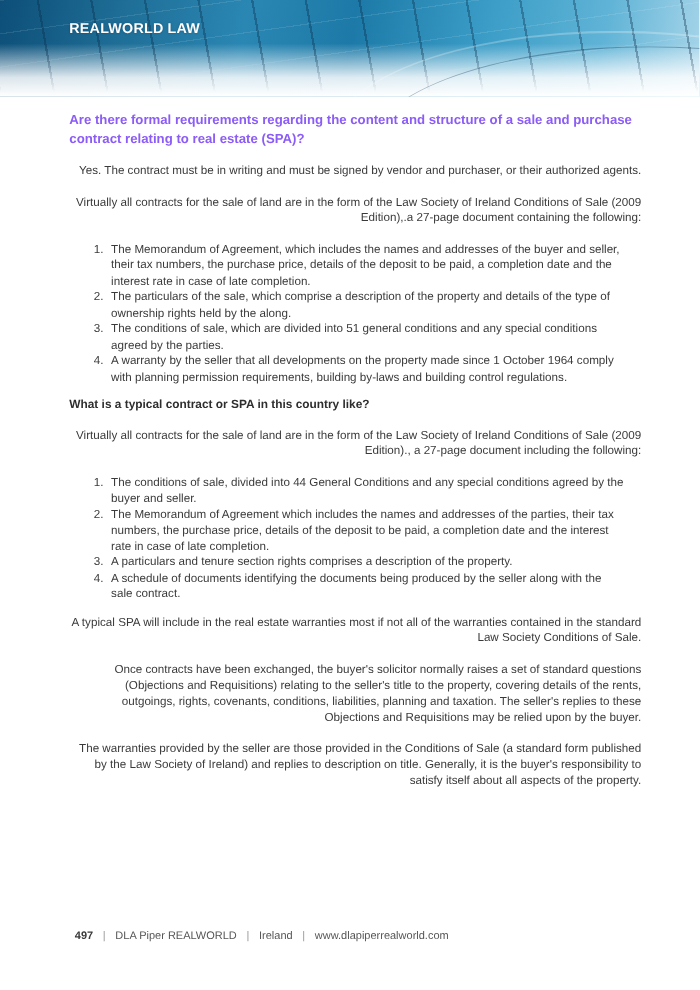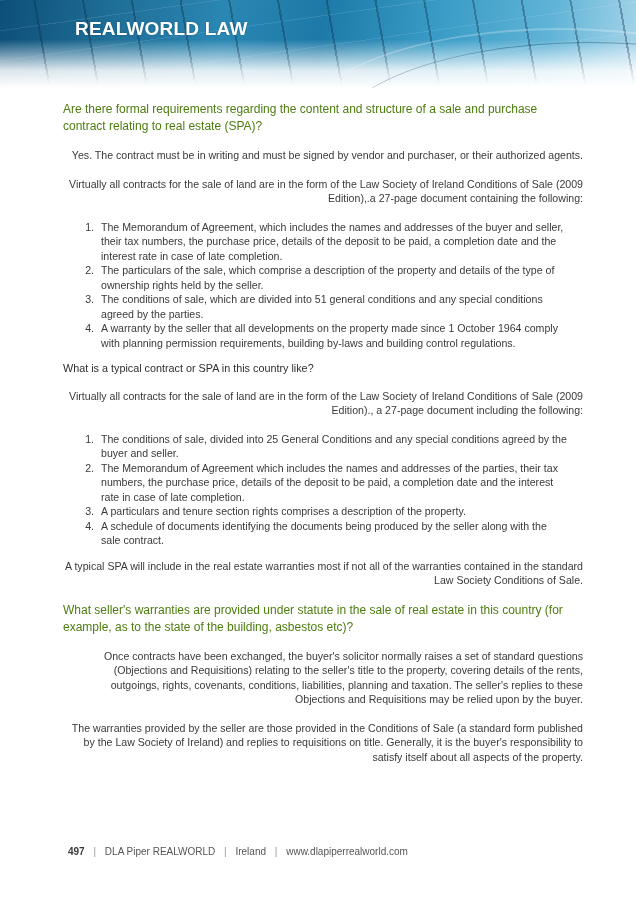--- a/index.html
+++ b/index.html
@@ -15,25 +15,25 @@
         repeating-linear-gradient(80deg, rgba(10,40,70,0.35) 0 2px, transparent 2px 48px),
         repeating-linear-gradient(172deg, rgba(255,255,255,0.10) 0 1px, transparent 1px 30px);
       -webkit-mask-image: linear-gradient(180deg, #000 0%, #000 55%, transparent 95%);
       mask-image: linear-gradient(180deg, #000 0%, #000 55%, transparent 95%);
     }
     .banner .curve { position: absolute; left: 300px; top: 28px; width: 520px; height: 200px;
       border-top: 2px solid rgba(255,255,255,0.25); border-radius: 50%; }
     .banner .curve2 { position: absolute; left: 330px; top: 42px; width: 520px; height: 200px;
       border-top: 1px solid rgba(8,50,80,0.35); border-radius: 50%; }
     .banner-title { position: absolute; left: 63px; top: 18px; color: #ffffff; font-weight: bold;
-      font-size: 19px; letter-spacing: 0.2px; text-shadow: 0 0 2px rgba(0,40,70,0.4); margin-left: 12px; }
+      font-size: 13px; letter-spacing: 0.2px; text-shadow: 0 0 2px rgba(0,40,70,0.4); }
 
     .content { position: absolute; left: 63px; top: 101px; width: 520px; font-size: 10.6px; line-height: 14.5px; }
-    .h-blue { color: #4d7c0f; font-size: 12px; line-height: 17px; margin: 0 0 13px 0; font-weight: normal; }
-    .h-bold { color: #2e2e2e; font-weight: normal; font-size: 10.8px; margin: 0 0 13px 0; }
+    .h-blue { color: #8b5cf6; font-size: 12px; line-height: 17px; margin: 0 0 13px 0; font-weight: bold; }
+    .h-bold { color: #2e2e2e; font-weight: bold; font-size: 10.8px; margin: 0 0 13px 0; }
     p { margin: 0 0 14px 0; text-align: right; }
     ol { margin: 0 16px 11px 0; padding-left: 34px; }
     ol li { padding-left: 4px; margin: 0; }
 
     .footer { position: absolute; left: 44px; top: 846px; font-size: 10px; color: #555; white-space: nowrap; margin-left: 24px; }
     .footer .pg { font-weight: bold; color: #3a3a3a; }
     .footer .sep { color: #999; margin: 0 6px; }
   </style>
 </head>
 <body>
@@ -46,42 +46,41 @@
 </header>
 
 <main class="content">
 
   <section>
     <h2 class="h-blue">Are there formal requirements regarding the content and structure of a sale and purchase contract relating to real estate (SPA)?</h2>
     <p>Yes. The contract must be in writing and must be signed by vendor and purchaser, or their authorized agents.</p>
     <p>Virtually all contracts for the sale of land are in the form of the Law Society of Ireland Conditions of Sale (2009 Edition),.a 27-page document containing the following:</p>
     <ol>
       <li>The Memorandum of Agreement, which includes the names and addresses of the buyer and seller, their tax numbers, the purchase price, details of the deposit to be paid, a completion date and the interest rate in case of late completion.</li>
-      <li>The particulars of the sale, which comprise a description of the property and details of the type of ownership rights held by the seller.</li>
+      <li>The particulars of the sale, which comprise a description of the property and details of the type of ownership rights held by the along.</li>
       <li>The conditions of sale, which are divided into 51 general conditions and any special conditions agreed by the parties.</li>
       <li>A warranty by the seller that all developments on the property made since 1 October 1964 comply with planning permission requirements, building by-laws and building control regulations.</li>
     </ol>
   </section>
 
   <section>
     <h3 class="h-bold">What is a typical contract or SPA in this country like?</h3>
     <p>Virtually all contracts for the sale of land are in the form of the Law Society of Ireland Conditions of Sale (2009 Edition)., a 27-page document including the following:</p>
     <ol>
-      <li>The conditions of sale, divided into 25 General Conditions and any special conditions agreed by the buyer and seller.</li>
+      <li>The conditions of sale, divided into 44 General Conditions and any special conditions agreed by the buyer and seller.</li>
       <li>The Memorandum of Agreement which includes the names and addresses of the parties, their tax numbers, the purchase price, details of the deposit to be paid, a completion date and the interest rate in case of late completion.</li>
       <li>A particulars and tenure section rights comprises a description of the property.</li>
       <li>A schedule of documents identifying the documents being produced by the seller along with the sale contract.</li>
     </ol>
     <p style="">A typical SPA will include in the real estate warranties most if not all of the warranties contained in the standard Law Society Conditions of Sale.</p>
   </section>
 
   <section>
-    <h2 class="h-blue">What seller's warranties are provided under statute in the sale of real estate in this country (for example, as to the state of the building, asbestos etc)?</h2>
     <p>Once contracts have been exchanged, the buyer's solicitor normally raises a set of standard questions (Objections and Requisitions) relating to the seller's title to the property, covering details of the rents, outgoings, rights, covenants, conditions, liabilities, planning and taxation. The seller's replies to these Objections and Requisitions may be relied upon by the buyer.</p>
-    <p style="margin-bottom:17px">The warranties provided by the seller are those provided in the Conditions of Sale (a standard form published by the Law Society of Ireland) and replies to requisitions on title. Generally, it is the buyer's responsibility to satisfy itself about all aspects of the property.</p>
+    <p style="margin-bottom:17px">The warranties provided by the seller are those provided in the Conditions of Sale (a standard form published by the Law Society of Ireland) and replies to description on title. Generally, it is the buyer's responsibility to satisfy itself about all aspects of the property.</p>
   </section>
 
   <section>
   </section>
 
 </main>
 
 <footer class="footer">
   <span class="pg">497</span>
   <span class="sep">|</span>

